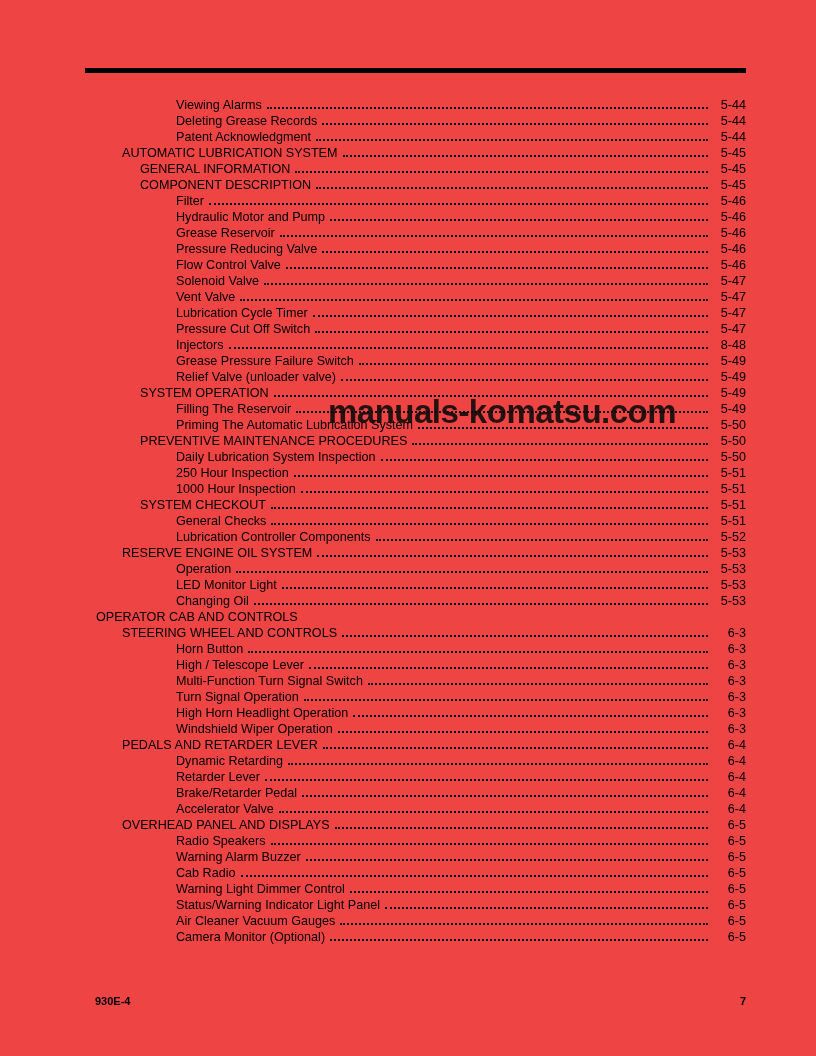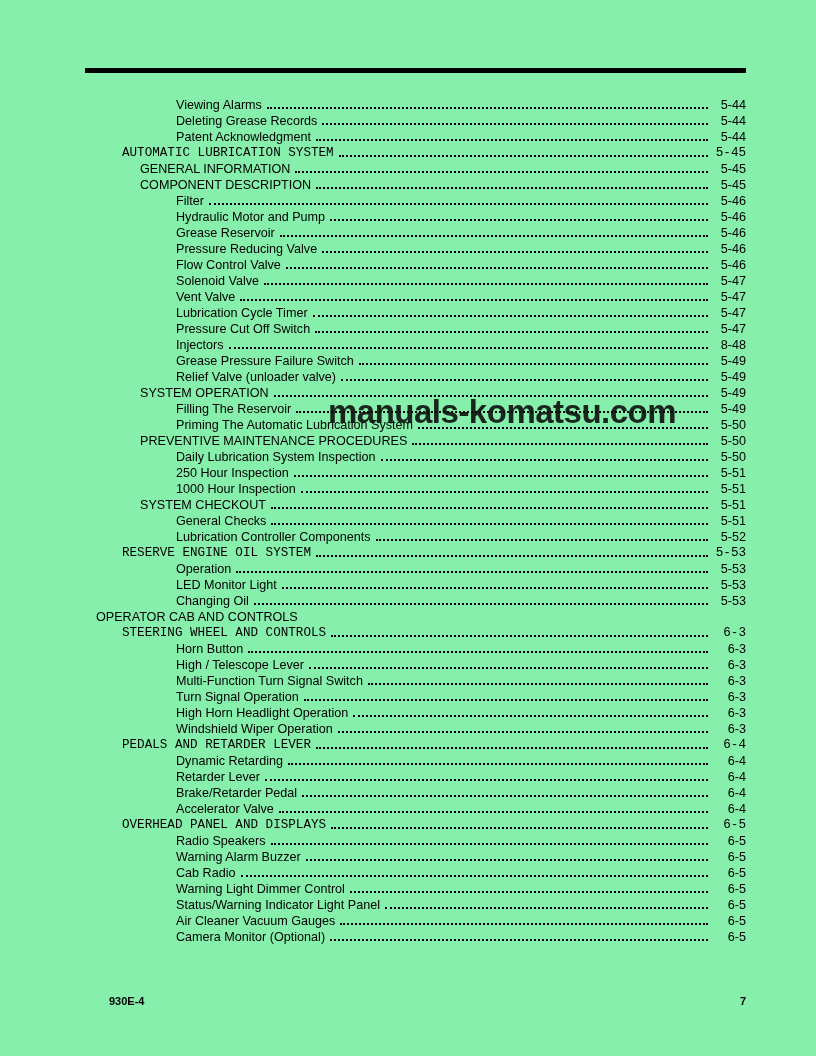--- a/index.html
+++ b/index.html
@@ -5,21 +5,21 @@
   html, body {
     margin: 0;
     padding: 0;
     background: #e8e8e8;
   }
   .page {
     position: relative;
     width: 816px;
     height: 1056px;
     margin: 0 auto;
-    background: #86efac;
+    background: #ef4444;
     font-family: "Liberation Sans", "DejaVu Sans", sans-serif;
     color: #000000;
     overflow: hidden;
   }
   .top-rule {
     position: absolute;
     left: 85px;
     top: 68px;
     width: 661px;
     height: 5px;
@@ -35,21 +35,21 @@
     display: flex;
     height: 16px;
     font-size: 12.6px;
     line-height: 16px;
     white-space: nowrap;
   }
   .row .label {
     white-space: nowrap;
   }
   .lvl0 { padding-left: 11px; }
-  .lvl1 { padding-left: 37px; font-family: Liberation Mono, monospace; }
+  .lvl1 { padding-left: 37px; }
   .lvl2 { padding-left: 55px; }
   .lvl3 { padding-left: 91px; }
   .leader {
     flex: 1;
     align-self: flex-end;
     height: 0;
     border-bottom: 2px dotted #000000;
     margin: 0 4px 4px 5px;
     min-width: 8px;
   }
@@ -72,21 +72,21 @@
   .footer {
     position: absolute;
     left: 85px;
     top: 995px;
     width: 661px;
     display: flex;
     justify-content: space-between;
     font-size: 11px;
     font-weight: bold;
   }
-  .footer .footer-left { margin-left: 24px; }
+  .footer .footer-left { margin-left: 10px; }
 </style>
 </head>
 <body>
 
 <div class="page">
   <div class="top-rule"></div>
   <div class="toc" id="toc">
       <div class="row lvl3">
         <span class="label">Viewing Alarms</span>
         <span class="leader"></span>

